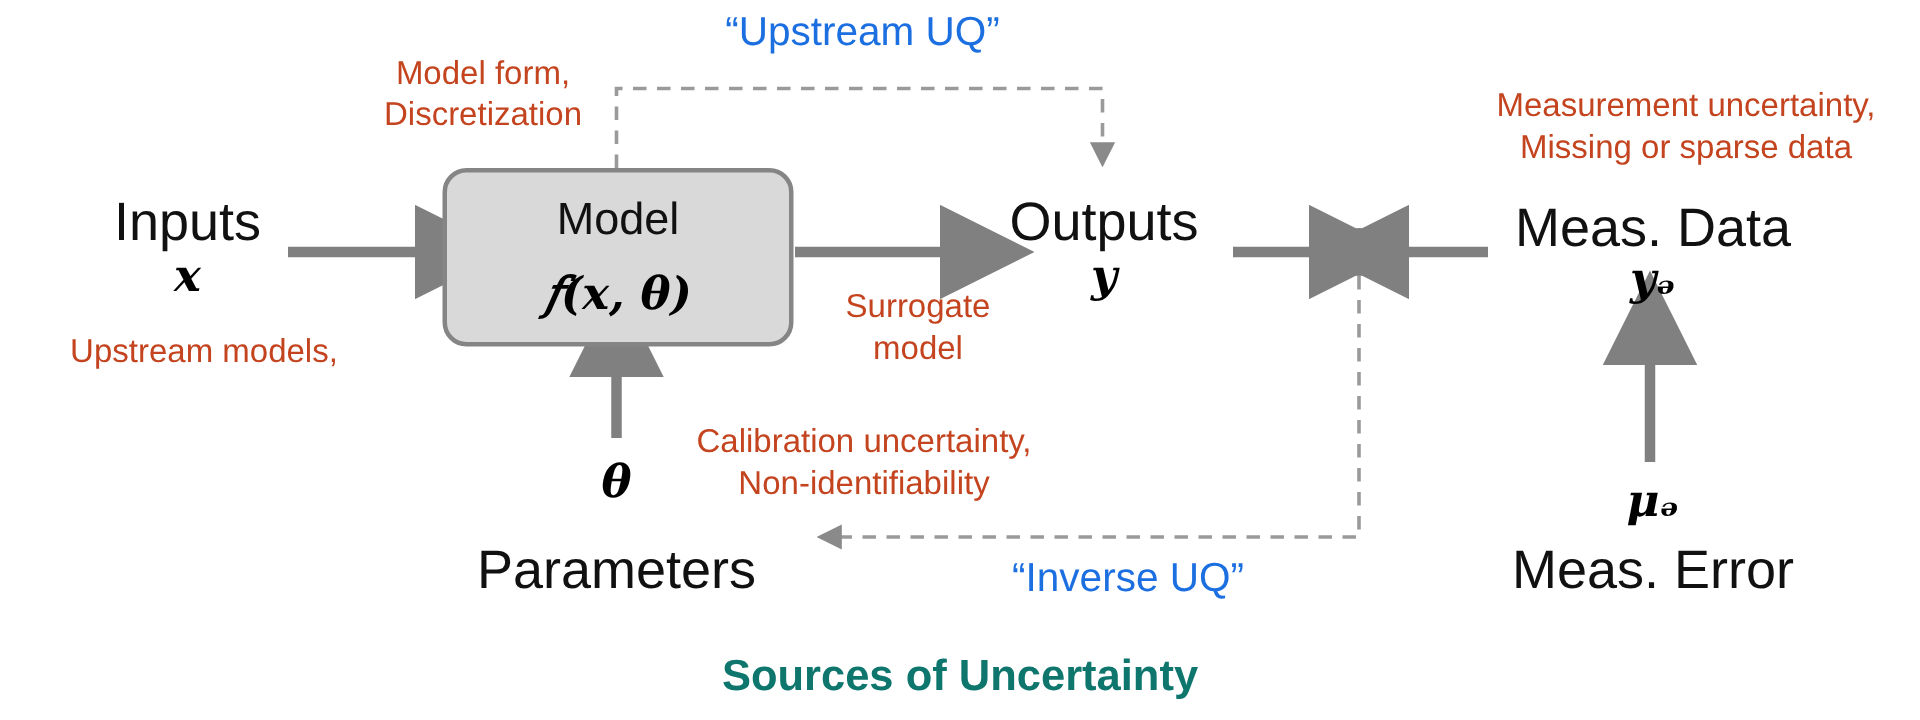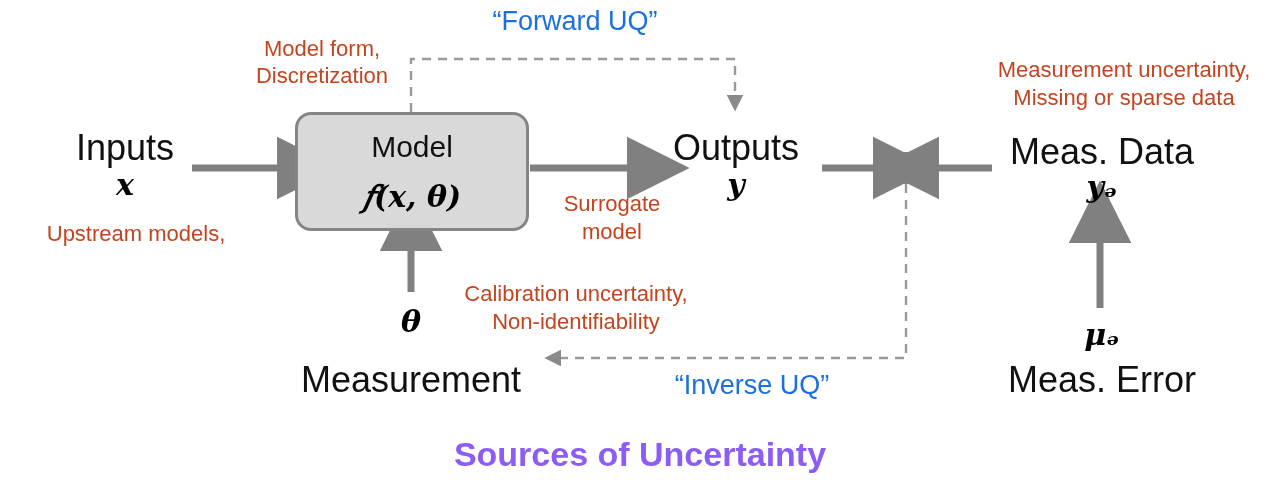--- a/index.html
+++ b/index.html
@@ -77,23 +77,23 @@
   svg.overlay {
     position: absolute;
     left: 0;
     top: 0;
     width: 1280px;
     height: 480px;
     pointer-events: none;
   }
   .title-bold {
     position: absolute;
-    font-size: 34px;
+    font-size: 29px;
     font-weight: bold;
-    color: #8b5cf6;
+    color: #0f766e;
     transform: translateX(-50%);
   }
 </style>
 </head>
 <body>
 
 <div id="canvas">
 
   <svg class="overlay" viewBox="0 0 1280 480">
     <defs>
@@ -138,21 +138,21 @@
     <g>
       <path d="M906,184 L906,358 L560,358" fill="none" stroke="#9a9a9a" stroke-width="2.4" stroke-dasharray="9,7" marker-end="url(#dashArrow)"></path>
     </g>
   </svg>
 
   <div class="model-box">
     <div class="model-title">Model</div>
     <div class="model-fn">𝑓(𝒙, 𝜽)</div>
   </div>
 
-  <div class="lbl blue center" style="left:575px; top:6px;">“Forward UQ”</div>
+  <div class="lbl blue center" style="left:575px; top:6px;">“Upstream UQ”</div>
   <div class="lbl blue center" style="left:752px; top:370px;">“Inverse UQ”</div>
 
   <div class="lbl red center" style="left:322px; top:37px;">Model form,</div>
   <div class="lbl red center" style="left:322px; top:64px;">Discretization</div>
 
   <div class="lbl red center" style="left:112px; top:222px;margin-left:24px;">Upstream models,</div>
 
   <div class="lbl red center" style="left:612px; top:192px;">Surrogate</div>
   <div class="lbl red center" style="left:612px; top:220px;">model</div>
 
@@ -162,21 +162,21 @@
   <div class="lbl red center" style="left:1124px; top:58px;">Measurement uncertainty,</div>
   <div class="lbl red center" style="left:1124px; top:86px;">Missing or sparse data</div>
 
   <div class="lbl black center" style="left:125px; top:128px;">Inputs</div>
   <div class="lbl mathvar center" style="left:125px; top:168px;">𝒙</div>
 
   <div class="lbl black center" style="left:736px; top:128px;">Outputs</div>
   <div class="lbl mathvar center" style="left:736px; top:168px;">𝒚</div>
 
   <div class="lbl mathvar center" style="left:411px; top:305px;">𝜽</div>
-  <div class="lbl black center" style="left:411px; top:360px;">Measurement</div>
+  <div class="lbl black center" style="left:411px; top:360px;">Parameters</div>
 
   <div class="lbl black center" style="left:1102px; top:132px;">Meas. Data</div>
   <div class="lbl mathvar center" style="left:1102px; top:170px;">𝒚ₔ</div>
 
   <div class="lbl mathvar center" style="left:1102px; top:318px;">𝝁ₔ</div>
   <div class="lbl black center" style="left:1102px; top:360px;">Meas. Error</div>
 
   <div class="title-bold" style="left:640px; top:435px;">Sources of Uncertainty</div>
 
 </div>

